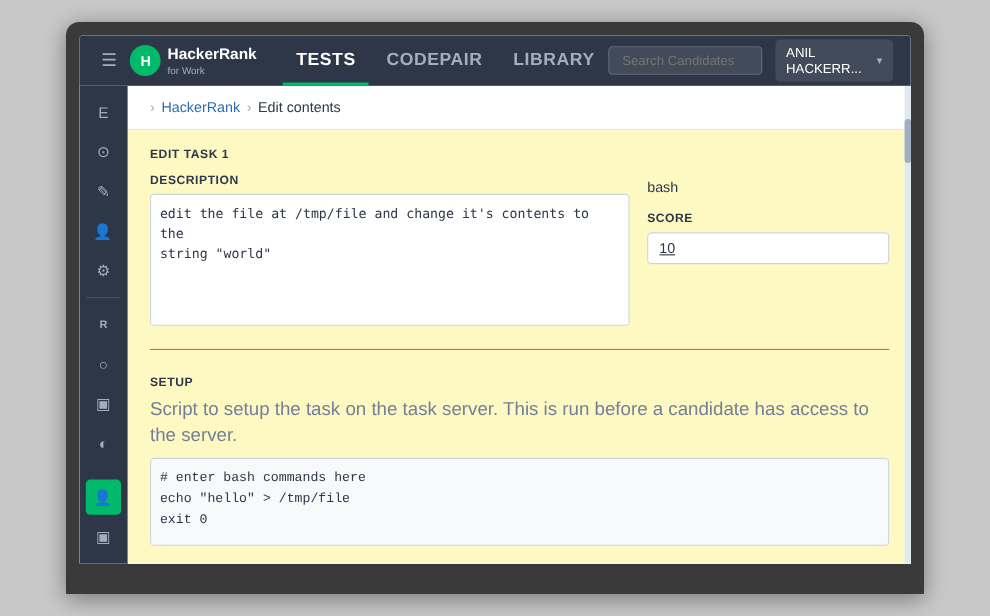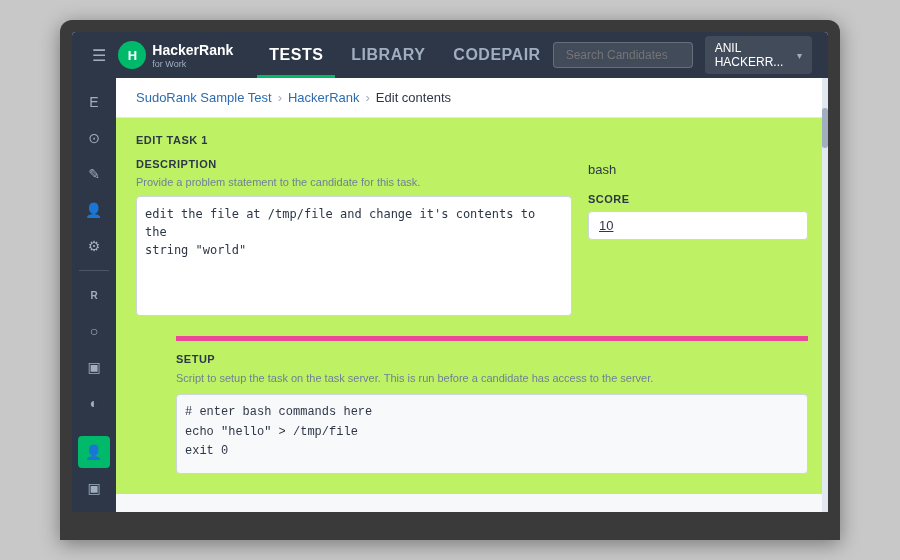--- a/index.html
+++ b/index.html
@@ -207,21 +207,21 @@
     }
 
     .breadcrumb-item.current {
       color: #2d3748;
       font-weight: 500;
     }
 
     
     .page-content {
       padding: 16px 20px;
-      background: #bef264;
+      background: #fef9c3;
     }
 
     .section-title {
       font-size: 11px;
       font-weight: 700;
       color: #2d3748;
       text-transform: uppercase;
       letter-spacing: 0.5px;
       margin-bottom: 12px;
     }
@@ -277,27 +277,26 @@
       border: 1px solid #cbd5e0;
       border-radius: 4px;
       padding: 6px 10px;
       font-size: 13px;
       color: #2d3748;
       text-decoration: underline;
     }
 
     .setup-section {
       margin-top: 16px;
-      padding-top: 12px;
-      border-top: 5px solid #ec4899;
-      margin-left: 40px;
+      padding-top: 24px;
+      border-top: 1px solid #ec4899;
     }
 
     .setup-hint {
-      font-size: 11px;
+      font-size: 17px;
       color: #718096;
       margin-bottom: 8px;
       line-height: 1.4;
     }
 
     .code-textarea {
       width: 100%;
       height: 80px;
       border: 1px solid #cbd5e0;
       border-radius: 4px;
@@ -351,22 +350,22 @@
           <span>H</span>
         </div>
         <div>
           <span class="logo-text">HackerRank</span>
           <span class="logo-subtext">for Work</span>
         </div>
       </div>
 
       <div class="nav-links">
         <div class="nav-link active">TESTS</div>
+        <div class="nav-link">CODEPAIR</div>
         <div class="nav-link">LIBRARY</div>
-        <div class="nav-link">CODEPAIR</div>
       </div>
 
       <input class="search-box" type="text" placeholder="Search Candidates" style="">
 
       <div class="user-area">
         <span>ANIL HACKERR...</span>
         <span class="chevron">▾</span>
       </div>
     </div>
 
@@ -384,36 +383,34 @@
         <div class="sidebar-icon">▣</div>
         <div class="sidebar-icon">◐</div>
         <div style="flex:1;"></div>
         <div class="sidebar-icon active">👤</div>
         <div class="sidebar-icon">▣</div>
       </div>
 
       <div class="content-area" style="position:relative;">
 
         <div class="breadcrumb-bar">
-          <span class="breadcrumb-item link">SudoRank Sample Test</span>
           <span class="breadcrumb-sep">›</span>
           <span class="breadcrumb-item link">HackerRank</span>
           <span class="breadcrumb-sep">›</span>
           <span class="breadcrumb-item current">Edit contents</span>
         </div>
 
         <div class="page-content">
 
           <div class="section-title">EDIT TASK 1</div>
 
           <div class="form-grid">
 
             <div>
               <div class="field-label">DESCRIPTION</div>
-              <div class="field-hint">Provide a problem statement to the candidate for this task.</div>
               <textarea class="textarea-field" style="">edit the file at /tmp/file and change it's contents to the
 string "world"</textarea>
             </div>
 
             <div class="right-panel">
               <div>
                 <div class="script-lang-value">bash</div>
               </div>
               <div>
                 <div class="field-label">SCORE</div>

